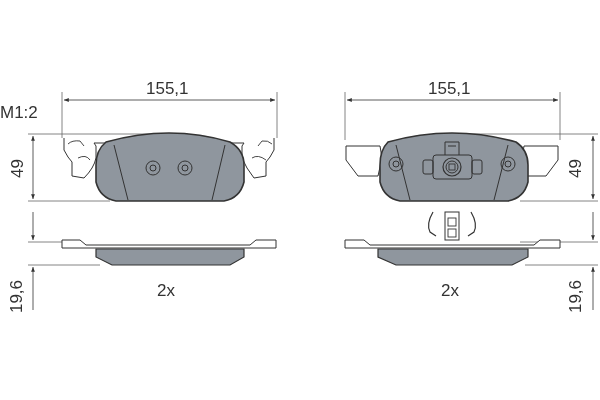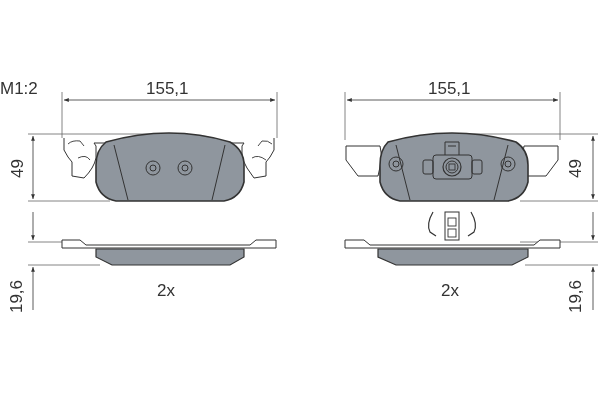--- a/index.html
+++ b/index.html
@@ -84,21 +84,21 @@
     <path d="M345,240 L364,240 L370,245 L534,245 L540,240 L560,240 L560,248 L345,248 Z" fill="#fff"></path>
     <path d="M378,249 L528,249 L528,257 L512,265 L396,265 L378,257 Z" fill="#8f969e" stroke-width="1.2"></path>
 
     <path d="M433,212 Q426,224 430,232 L436,236 M471,212 Q478,224 474,232 L468,236" stroke-width="1.2"></path>
     <rect x="445" y="212" width="14" height="28" stroke-width="1"></rect>
     <rect x="448" y="218" width="8" height="8" stroke-width="0.9"></rect>
     <rect x="448" y="229" width="8" height="8" stroke-width="0.9"></rect>
   </g>
 </svg>
 
-<div class="lbl" style="left:0;top:80px;">M1:2</div>
+<div class="lbl" style="left:0;top:104px;">M1:2</div>
 <div class="lbl" style="left:146px;top:80px;">155,1</div>
 <div class="lbl rot" style="left:8px;top:160px;">49</div>
 <div class="lbl rot" style="left:0px;top:288px;">19,6</div>
 <div class="lbl" style="left:157px;top:282px;">2x</div>
 
 <div class="lbl" style="left:428px;top:80px;">155,1</div>
 <div class="lbl rot" style="left:566px;top:160px;">49</div>
 <div class="lbl rot" style="left:559px;top:288px;">19,6</div>
 <div class="lbl" style="left:441px;top:282px;">2x</div>
 </div>

